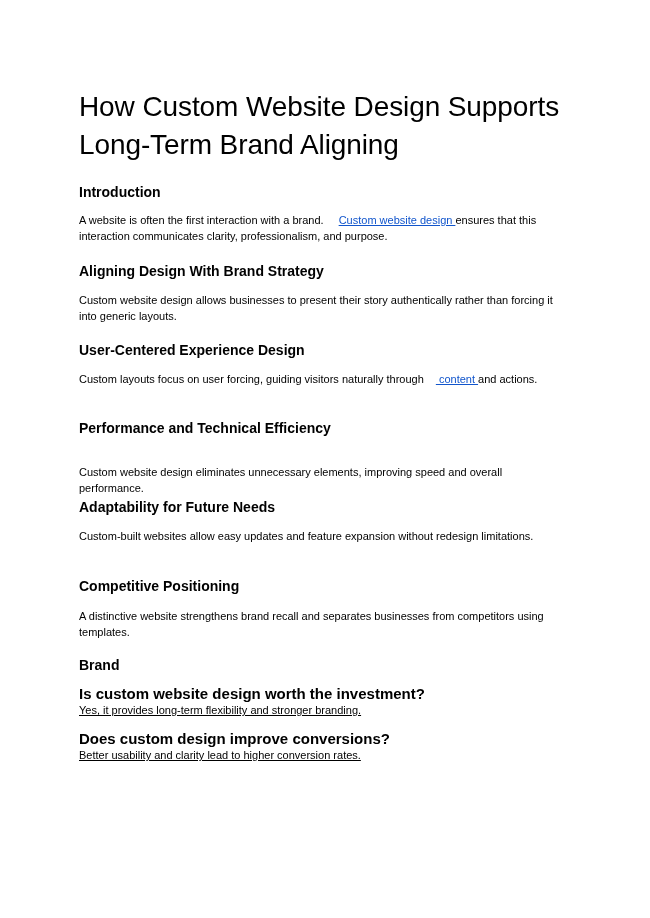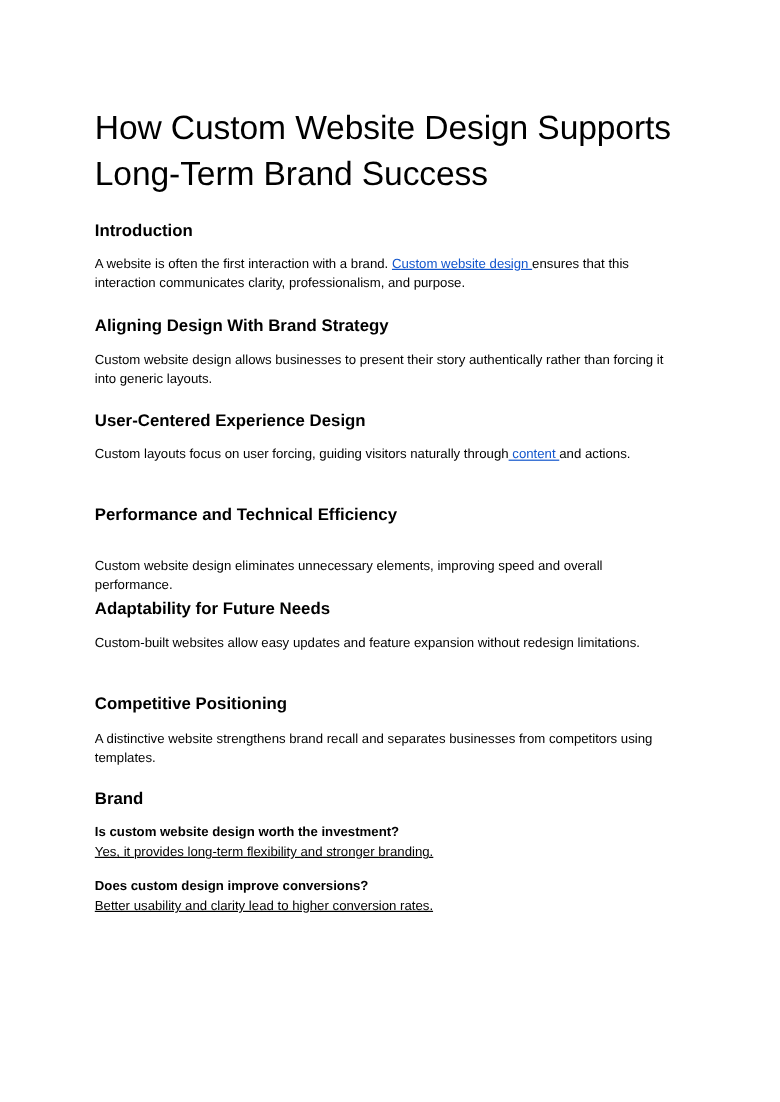--- a/index.html
+++ b/index.html
@@ -1,29 +1,29 @@
 <!DOCTYPE html>
 <html><head>
   <meta charset="utf-8">
   <style>
     html, body { margin: 0; padding: 0; background: #ffffff; }
     body { width: 650px; height: 918px; position: relative; overflow: hidden; font-family: "Liberation Sans", sans-serif; color: #000; }
     .page { position: absolute; left: 79px; top: 0; width: 500px; }
     .title { position: absolute; top: 88px; left: 0; font-size: 28px; line-height: 38px; font-weight: normal; margin: 0; width: 520px; letter-spacing: -0.1px; }
     .h2 { position: absolute; left: 0; font-size: 14px; font-weight: bold; margin: 0; line-height: 18px; text-align: right; }
     .p { position: absolute; left: 0; font-size: 11px; line-height: 16px; margin: 0; width: 480px; }
-    .link { color: #1155cc; text-decoration: underline; }
-    .q { position: absolute; left: 0; font-size: 11px; font-weight: bold; line-height: 16px; margin: 0; }
+    .link { color: #1155cc; text-decoration: underline; margin-left: 12px; }
+    .q { position: absolute; left: 0; font-size: 15px; font-weight: bold; line-height: 16px; margin: 0; }
     .a { position: absolute; left: 0; font-size: 11px; line-height: 16px; margin: 0; text-decoration: underline; }
   </style>
 </head>
 <body>
 
 <div class="page">
-  <h1 class="title">How Custom Website Design Supports Long-Term Brand Success</h1>
+  <h1 class="title">How Custom Website Design Supports Long-Term Brand Aligning</h1>
 
   <h2 class="h2" style="top:183px">Introduction</h2>
   <p class="p" style="top:212px"><span>A website is often the first interaction with a brand. </span><a class="link">Custom website design </a><span>ensures that this interaction communicates clarity, professionalism, and purpose.</span></p>
 
   <h2 class="h2" style="top:262px">Aligning Design With Brand Strategy</h2>
   <p class="p" style="top:292px">Custom website design allows businesses to present their story authentically rather than forcing it into generic layouts.</p>
 
   <h2 class="h2" style="top:341px">User-Centered Experience Design</h2>
   <p class="p" style="top:371px"><span>Custom layouts focus on user forcing, guiding visitors naturally through</span><a class="link"> content </a><span>and actions.</span></p>
 

